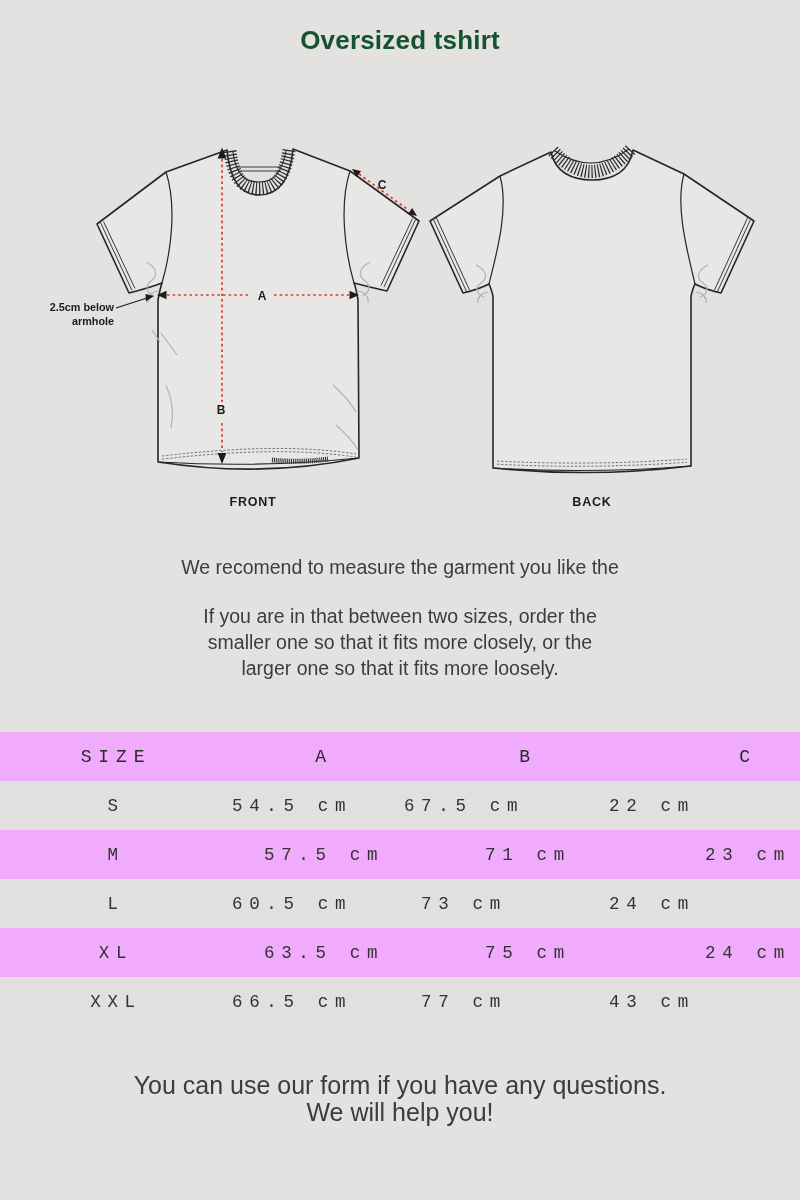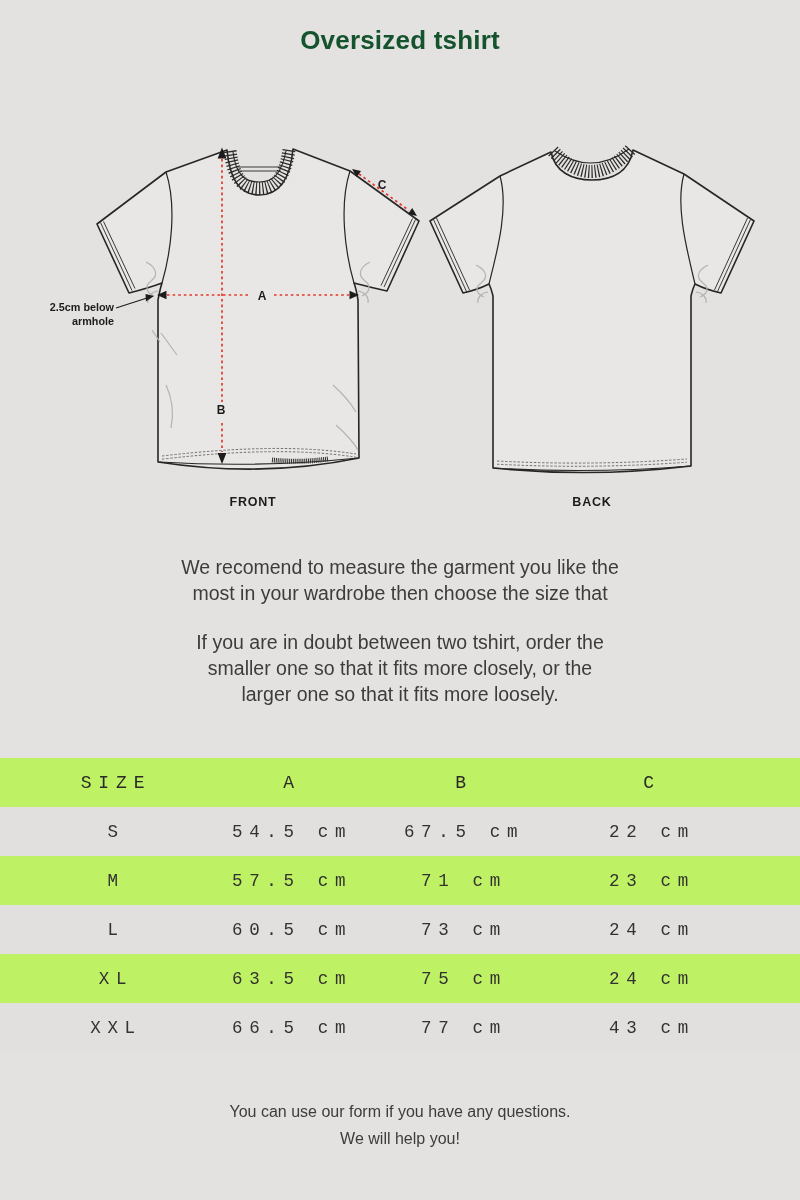--- a/index.html
+++ b/index.html
@@ -26,32 +26,32 @@
   .intro { text-align: center; color: #3d3c3a; }
   .intro-par { margin: 0 auto; font-size: 19.5px; line-height: 26px; }
   .intro-par.first { margin-top: 46px; }
   .intro-par.second { margin-top: 23px; }
   .size-table { margin-top: 51px; width: 800px; }
   .trow {
     display: grid;
     grid-template-columns: 29% 15% 28% 19%;
     height: 49px; align-items: center;
   }
-  .trow.light { background: #bef264; }
+  .trow.light { background: #f0abfc; gap: 32px; }
   .trow.dark  { background: #e1e0de; }
   .tcell {
     text-align: center; white-space: nowrap;
     font-family: "Liberation Mono", monospace;
     font-size: 17.5px; letter-spacing: 0.38em;
     color: #333230;
   }
   .thead .tcell { font-size: 18px; color: #2b2a28; }
   .page-footer {
     margin-top: 46px; text-align: center;
-    font-size: 16px; line-height: 27px; color: #3d3c3a;
+    font-size: 25px; line-height: 27px; color: #3d3c3a;
   }
 </style>
 </head>
 <body>
 
 <h1 class="page-title">Oversized tshirt</h1>
 
 <svg class="diagram-svg" width="800" height="383" viewBox="0 125 800 383">
 
   <g>
@@ -171,24 +171,23 @@
       <path d="M708,265 c-10,5 -13,12 -5,18 c7,5 4,11 -3,14"></path>
       <path d="M696,292 c7,1 11,6 10,11"></path>
     </g>
     <text class="view-label" x="592" y="506" text-anchor="middle">BACK</text>
   </g>
 </svg>
 
 <div class="intro">
   <div class="intro-par first">
     <div>We recomend to measure the garment you like the</div>
-    <div>most in your wardrobe then choose the size that</div>
   </div>
   <div class="intro-par second">
-    <div>If you are in doubt between two tshirt, order the</div>
+    <div>If you are in that between two sizes, order the</div>
     <div>smaller one so that it fits more closely, or the</div>
     <div>larger one so that it fits more loosely.</div>
   </div>
 </div>
 
 <div class="size-table">
   <div class="trow thead light">
     <div class="tcell">SIZE</div>
     <div class="tcell">A</div>
     <div class="tcell">B</div>

